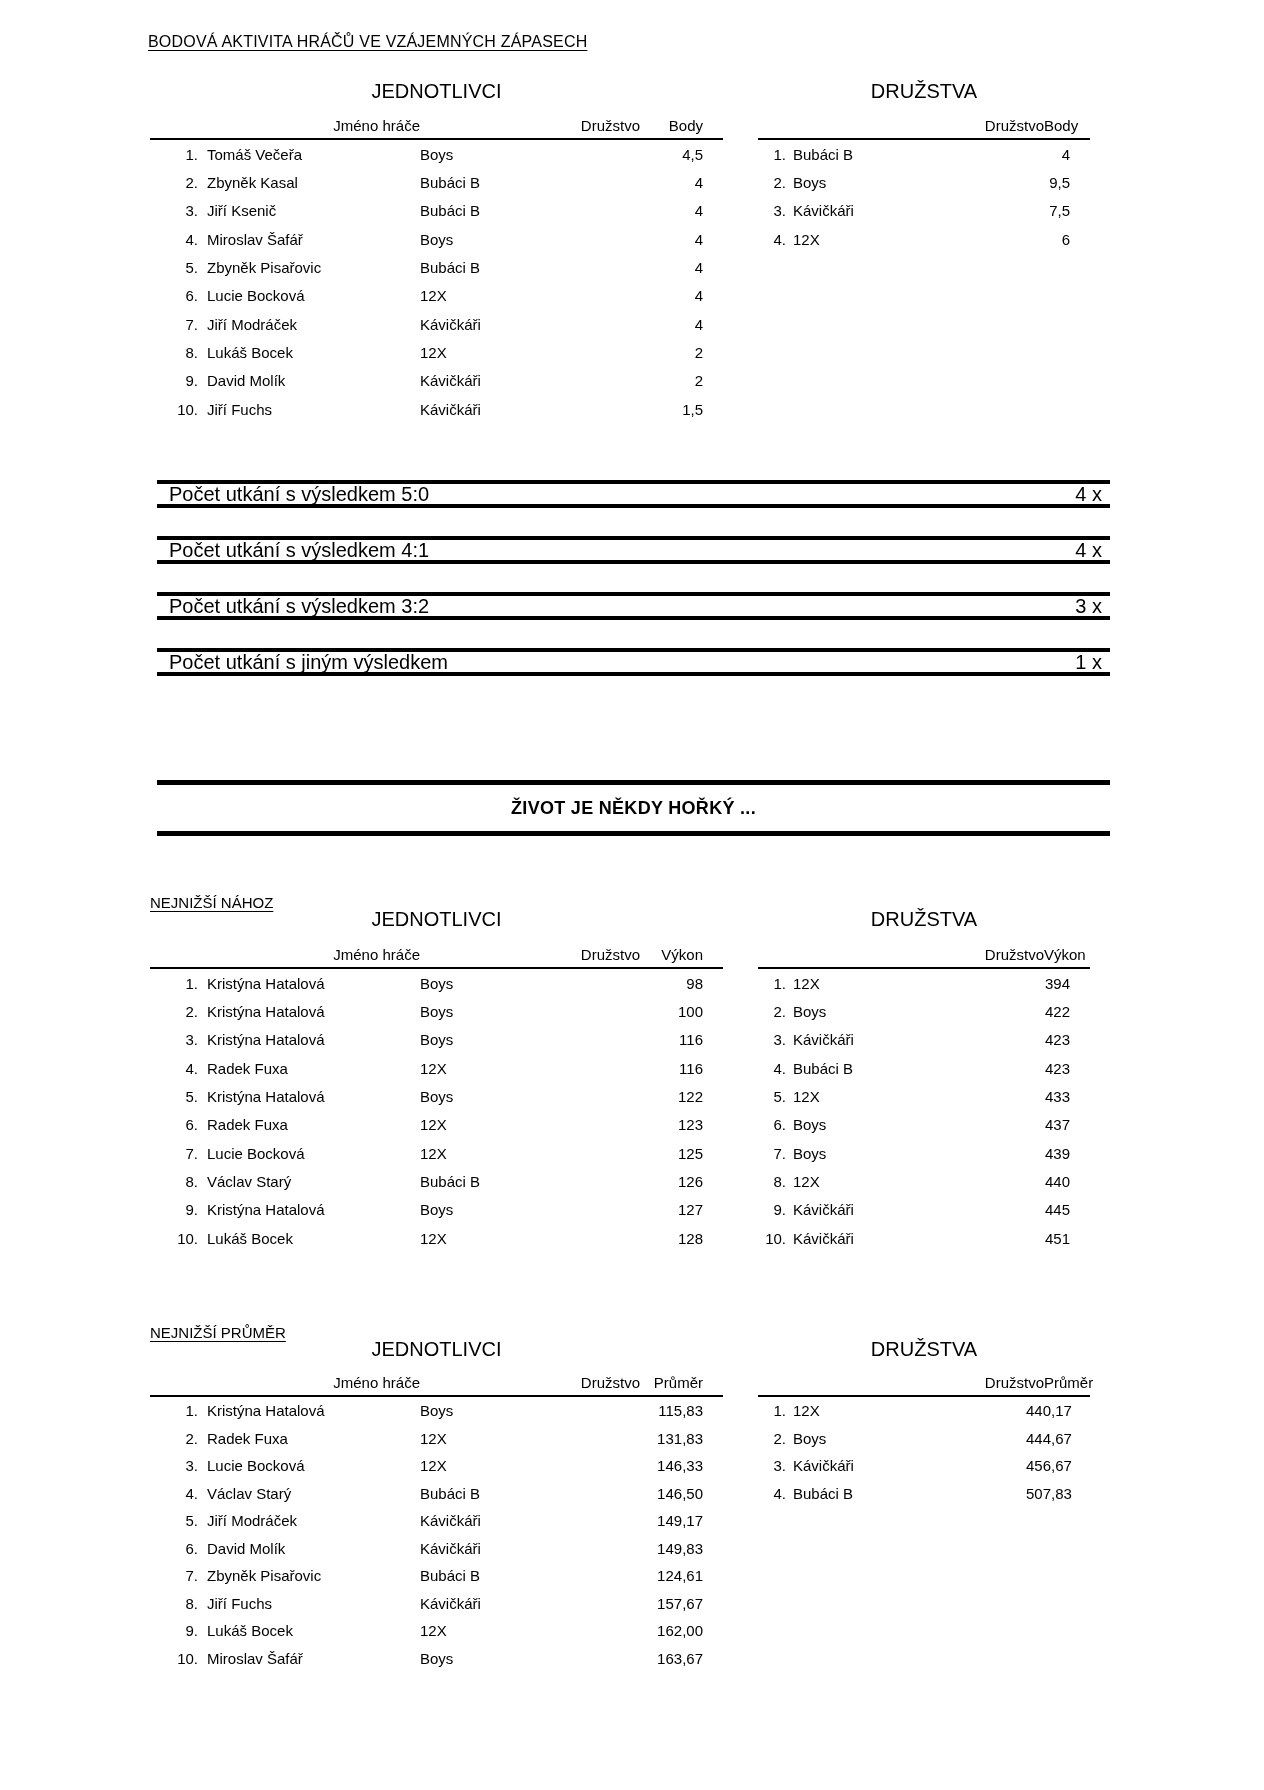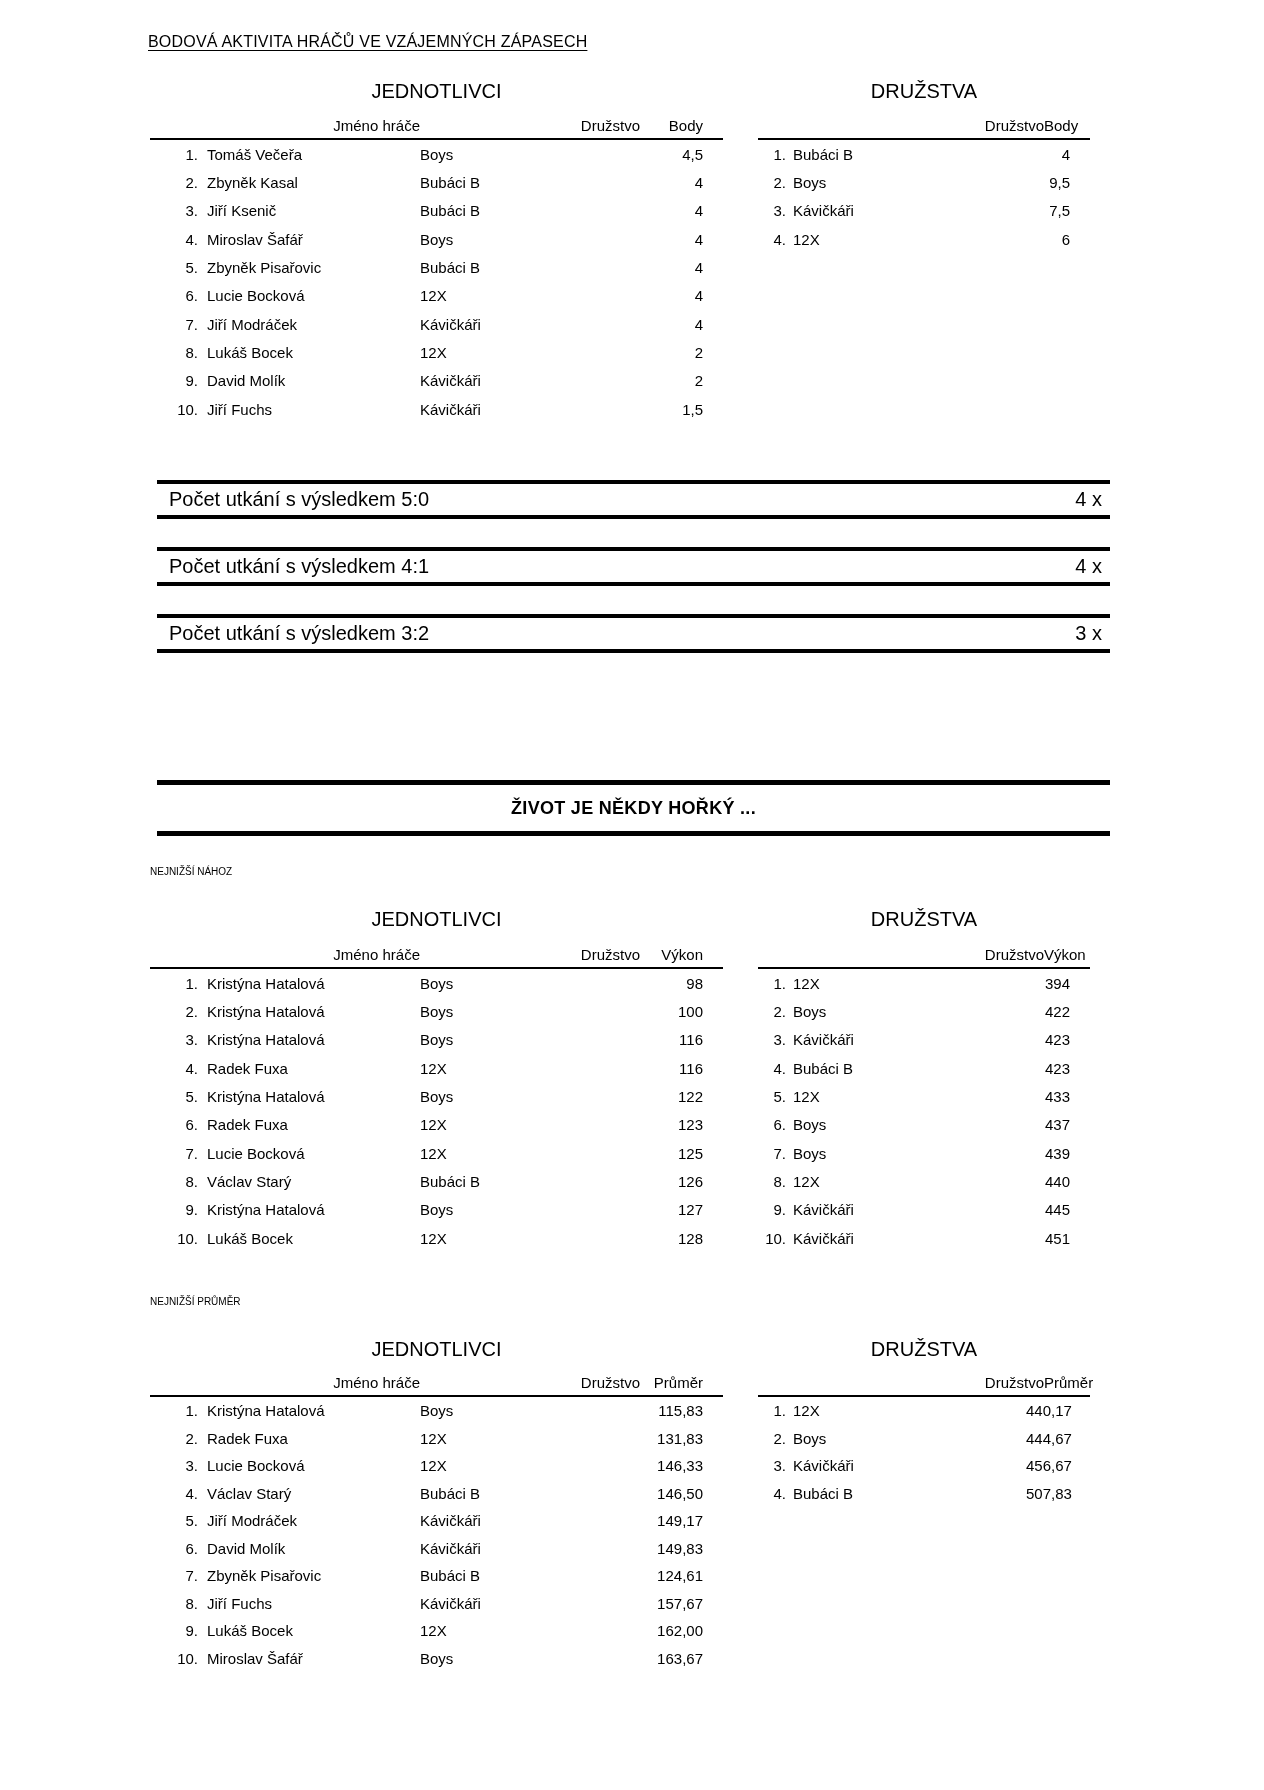--- a/index.html
+++ b/index.html
@@ -8,22 +8,22 @@
     position:relative; width:1264px; height:1790px; background:#fff;
     font-family:"Liberation Sans", sans-serif; color:#000; overflow:hidden;
   }
   .abs { position:absolute; }
 
   .doc-title {
     left:148px; top:33px; font-size:16px; font-weight:400;
     text-decoration:underline; text-underline-offset:3px; letter-spacing:0.2px;
   }
   .section-title {
-    font-size:10px; font-weight:400;
-    text-underline-offset:3px;
+    font-size:15px; font-weight:400;
+    text-decoration:underline; text-underline-offset:3px;margin-top:28px;
   }
   .tbl-heading { position:absolute; text-align:center; font-size:20px; }
 
   
   .tbl { position:absolute; }
   .tbl-left  { width:573px; }
   .tbl-right { width:332px; }
   .thead { height:25px; padding-top:2px; border-bottom:2.5px solid #000; font-size:15px; }
   .thead span { display:block; }
   .thead-left  { display:grid; grid-template-columns:270px 220px 1fr; }
@@ -39,21 +39,21 @@
   .rh275 .row { height:27.5px; }
   .c-rank { text-align:right; }
   .c-name { padding-left:9px; }
   .c-team { padding-left:0; }
   .row-right .c-team { padding-left:7px; }
   .c-val { text-align:right; padding-right:20px; }
 
   
   .result-counts { left:157px; top:480px; width:953px; }
   .result-row {
-    height:39px; margin-bottom:28px;
+    height:28px; margin-bottom:28px;
     border-top:4px solid #000; border-bottom:4px solid #000;
     display:flex; justify-content:space-between; align-items:center;
     padding:0 8px 0 12px; font-size:20px;
   }
 
   
   .life-banner {
     left:157px; top:780px; width:953px; height:56px;
     border-top:5px solid #000; border-bottom:5px solid #000;
     display:flex; justify-content:center; align-items:center;
@@ -178,20 +178,24 @@
       <span class="result-value">4 x</span>
     </div>
       <div class="result-row">
       <span class="result-label">Počet utkání s výsledkem 4:1</span>
       <span class="result-value">4 x</span>
     </div>
       <div class="result-row">
       <span class="result-label">Počet utkání s výsledkem 3:2</span>
       <span class="result-value">3 x</span>
     </div>
+      <div class="result-row">
+      <span class="result-label">Počet utkání s jiným výsledkem</span>
+      <span class="result-value">1 x</span>
+    </div>
     </div>
 
   <div class="life-banner abs">
     <span>ŽIVOT JE NĚKDY HOŘKÝ ...</span>
   </div>
 
   <h2 class="abs section-title" style="left:150px; top:866px">NEJNIŽŠÍ NÁHOZ</h2>
 
   <div class="tbl-heading" style="left:150px; top:908px; width:573px">JEDNOTLIVCI</div>
   <div class="tbl-heading" style="left:758px; top:908px; width:332px">DRUŽSTVA</div>

